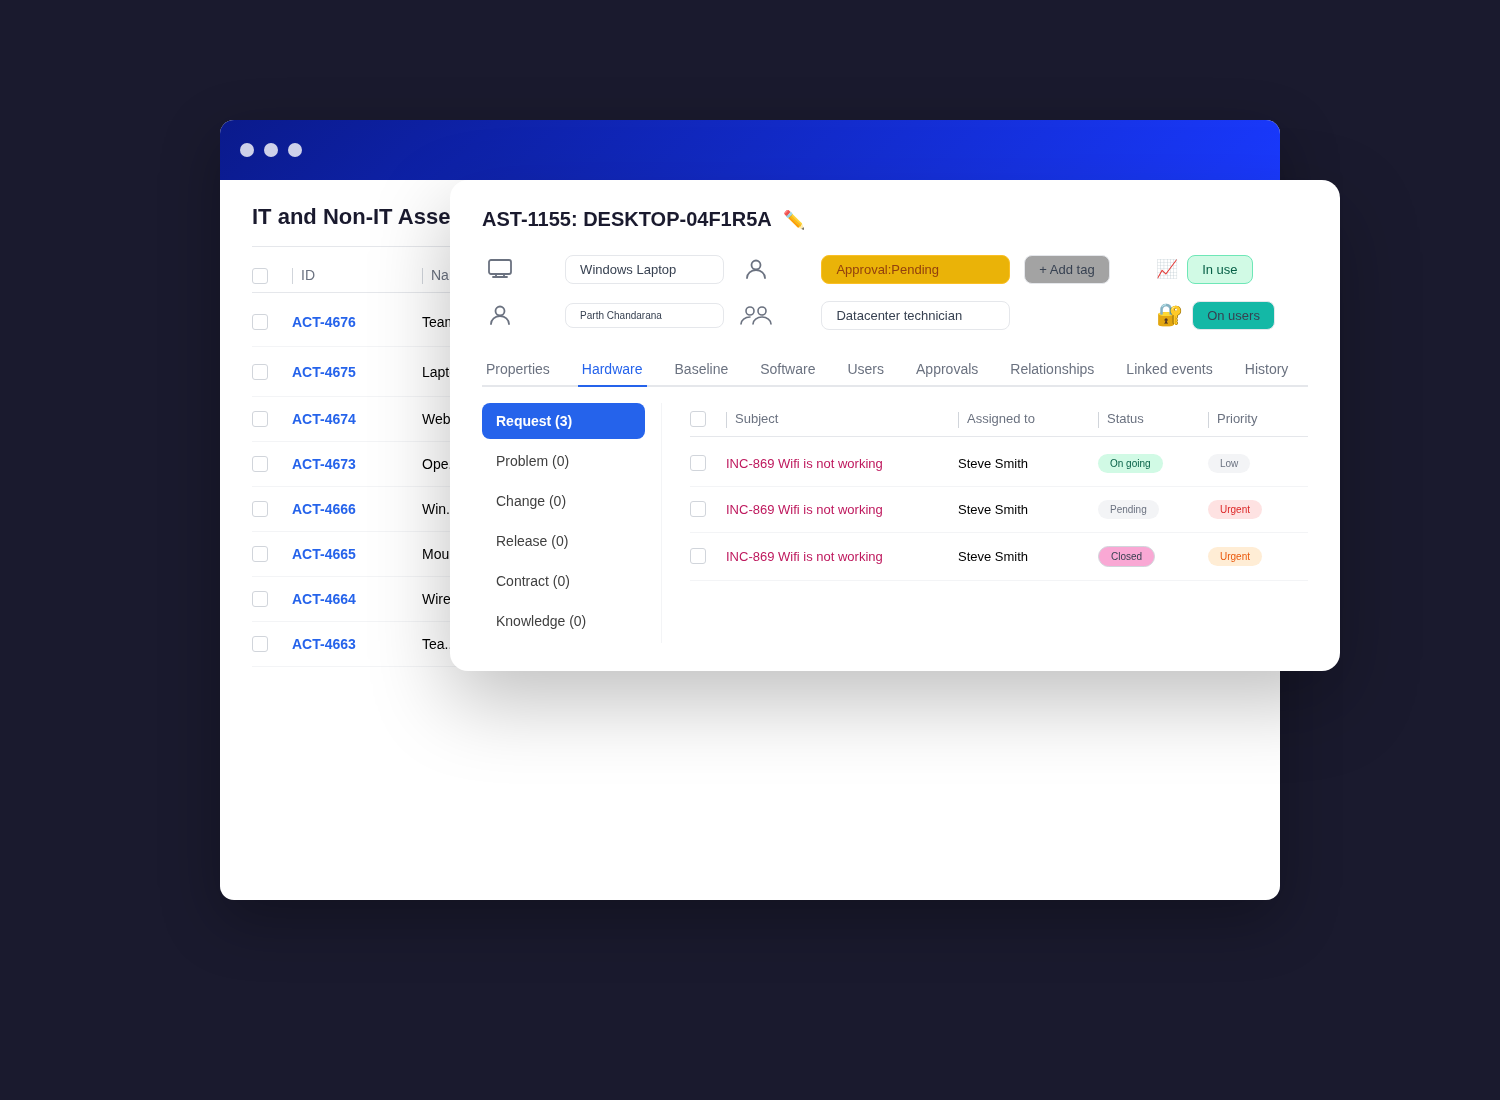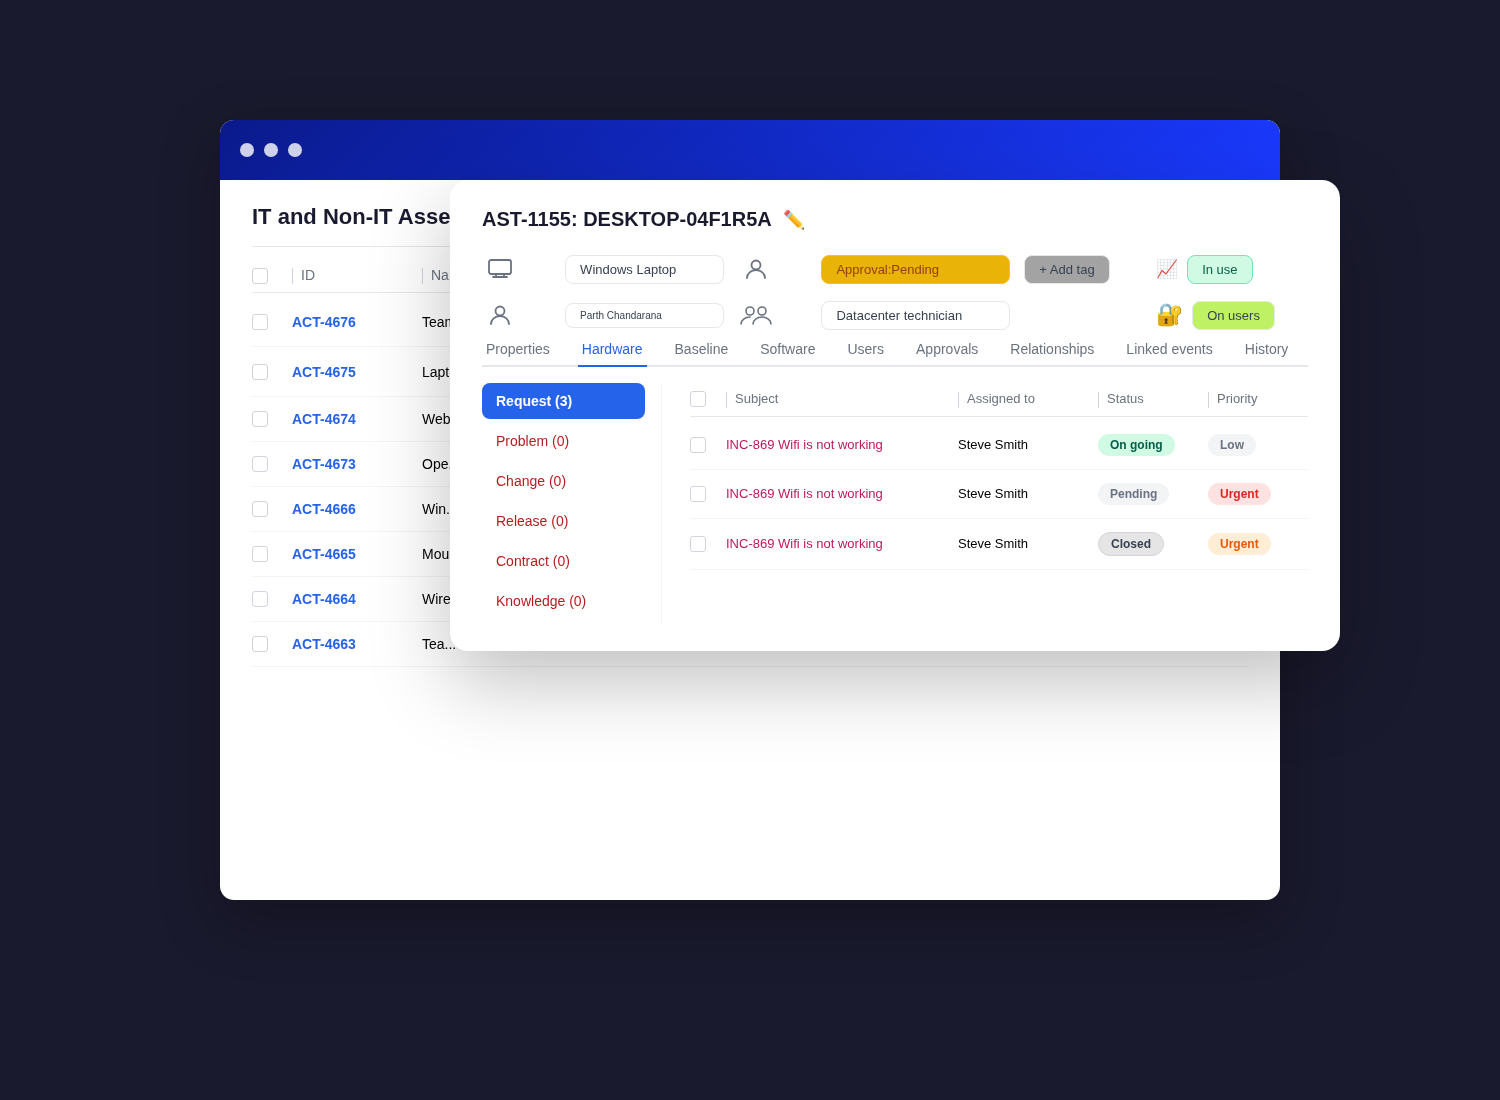--- a/index.html
+++ b/index.html
@@ -190,21 +190,21 @@
       color: #92400e;
     }
 
     .badge-in-use-meta {
       background: #d1fae5;
       border-color: #6ee7b7;
       color: #065f46;
     }
 
     .badge-on-users {
-      background: #bef264;
+      background: #14b8a6;
       border-color: #e5e7eb;
       color: #374151;
     }
 
     .add-tag-btn {
       display: inline-flex;
       align-items: center;
       gap: 4px;
       padding: 6px 14px;
       border-radius: 8px;
@@ -246,21 +246,21 @@
 
     .sidebar-nav {
       border-right: 1px solid #f3f4f6;
       padding-right: 16px;
     }
 
     .sidebar-item {
       padding: 10px 14px;
       border-radius: 8px;
       font-size: 14px;
-      color: #b91c1c;
+      color: #404040;
       cursor: pointer;
       margin-bottom: 4px;
     }
 
     .sidebar-item.active {
       background: #2563eb;
       color: white;
       font-weight: 600;
     }
 
@@ -291,36 +291,36 @@
     .request-link {
       color: #be185d;
       font-weight: 500;
       text-decoration: none;
     }
 
     .status-badge {
       display: inline-block;
       padding: 4px 12px;
       border-radius: 20px;
-      font-size: 12px;
-      font-weight: 700;
+      font-size: 10px;
+      font-weight: 400;
     }
 
     .status-ongoing {
       background: #d1fae5;
       color: #065f46;
     }
 
     .status-pending {
       background: #f3f4f6;
       color: #6b7280;
     }
 
     .status-closed {
-      background: #e5e5e5;
+      background: #f9a8d4;
       color: #374151;
       border: 1px solid #d1d5db;
     }
 
     .priority-low {
       background: #f3f4f6;
       color: #6b7280;
     }
 
     .priority-urgent {
@@ -462,21 +462,21 @@
     </div>
   </div>
 
   <div class="fg-modal">
 
     <div class="modal-title">
       <h2>AST-1155: DESKTOP-04F1R5A</h2>
       <span class="edit-icon">✏️</span>
     </div>
 
-    <div style="display: grid; grid-template-columns: auto auto auto auto auto auto; align-items: center; gap: 10px 14px; ">
+    <div style="display: grid; grid-template-columns: auto auto auto auto auto auto; align-items: center; gap: 10px 14px; margin-bottom: 20px;">
 
       <div class="meta-icon">
         <svg width="28" height="28" viewBox="0 0 28 28" fill="none" xmlns="http://www.w3.org/2000/svg">
           <rect x="3" y="5" width="22" height="14" rx="2" stroke="#6b7280" stroke-width="1.8" fill="none"></rect>
           <path d="M10 19 L10 22 M18 19 L18 22 M7 22 L21 22" stroke="#6b7280" stroke-width="1.8" stroke-linecap="round"></path>
         </svg>
       </div>
       <div class="meta-badge" style="border:1px solid #e5e7eb;border-radius:8px;padding:6px 14px;font-size:13px;">Windows Laptop</div>
 
       <div class="meta-icon">

